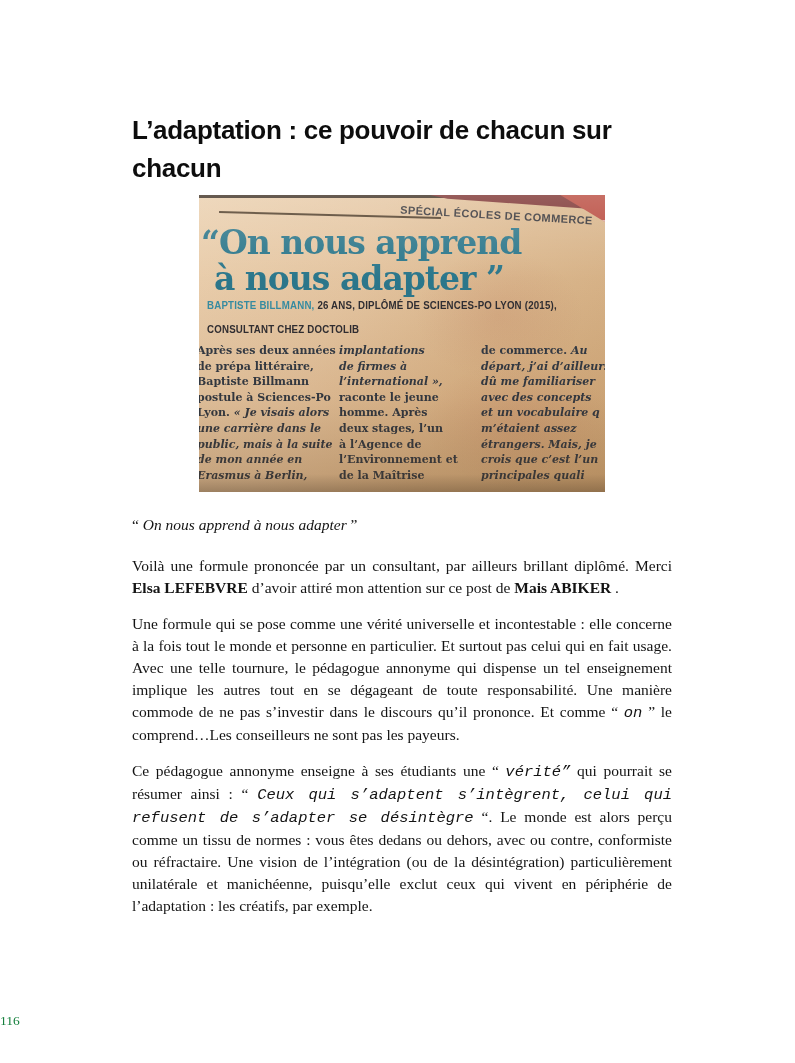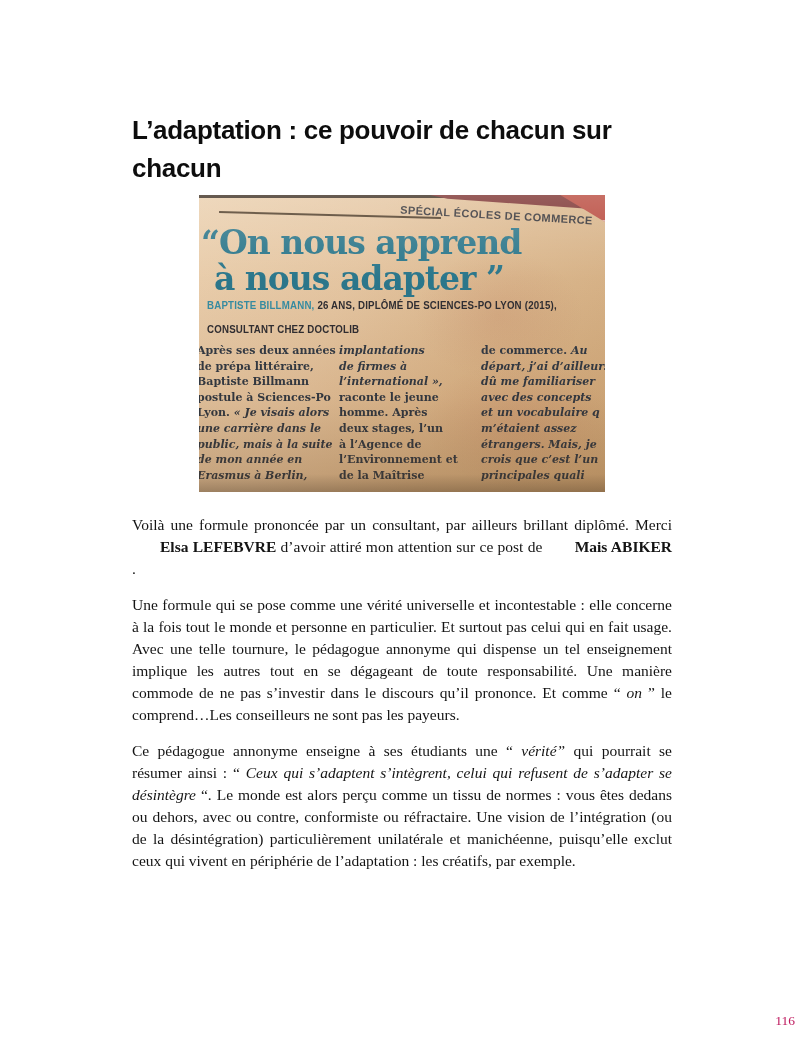--- a/index.html
+++ b/index.html
@@ -65,25 +65,25 @@
   .ghost{position:absolute;z-index:2;pointer-events:none;border-radius:50%;}
   .ghost1{left:215px;top:55px;width:170px;height:130px;
     background:radial-gradient(rgba(170,90,70,0.14),rgba(170,90,70,0) 70%);}
   .ghost2{left:225px;top:165px;width:190px;height:130px;
     background:radial-gradient(rgba(160,60,50,0.12),rgba(160,60,50,0) 70%);}
   
   .bodytext{position:absolute;left:132px;top:514px;width:540px;font-size:15.5px;color:#141414;}
   .quote{margin:0 0 19px 0;line-height:22px;}
   .quote .qt{font-style:italic;}
   .para{margin:0 0 14px 0;line-height:22px;text-align:justify;}
-  .para .b{font-weight:700;margin-left:28px;}
-  .para .i{font-style:italic;}
+  .para .b{font-weight:700;}
+  .para .i{font-style:italic;font-family:Liberation Mono, monospace;}
   .pageno{
-    position:absolute;left:0;top:1013px;width:100%;text-align:right;
-    font-size:13.5px;color:#be185d;
+    position:absolute;left:0;top:1013px;width:100%;text-align:left;
+    font-size:13.5px;color:#15803d;
   }
 </style>
 </head>
 <body>
 
 <h1 class="title">L’adaptation : ce pouvoir de chacun sur chacun</h1>
 
 <div class="photo">
   <div class="ghost ghost1"></div>
   <div class="ghost ghost2"></div>
@@ -126,20 +126,21 @@
 et un vocabulaire q
 m’étaient assez
 étrangers. Mais, je
 crois que c’est l’un
 principales quali</span></div>
   </div>
   <div class="vignette"></div>
 </div>
 
 <div class="bodytext">
+  <p class="quote"><span>“ </span><span class="qt">On nous apprend à nous adapter</span><span> ”</span></p>
 
   <p class="para"><span>Voilà une formule prononcée par un consultant, par ailleurs brillant diplômé. Merci </span><span class="b">Elsa LEFEBVRE</span><span> d’avoir attiré mon attention sur ce post de </span><span class="b">Mais ABIKER</span><span> .</span></p>
 
   <p class="para"><span>Une formule qui se pose comme une vérité universelle et incontestable : elle concerne à la fois tout le monde et personne en particulier. Et surtout pas celui qui en fait usage. Avec une telle tournure, le pédagogue annonyme qui dispense un tel enseignement implique les autres tout en se dégageant de toute responsabilité. Une manière commode de ne pas s’investir dans le discours qu’il prononce. Et comme “ </span><span class="i">on</span><span> ” le comprend…Les conseilleurs ne sont pas les payeurs.</span></p>
 
   <p class="para"><span>Ce pédagogue annonyme enseigne à ses étudiants une “ </span><span class="i">vérité”</span><span>  qui pourrait se résumer ainsi : “ </span><span class="i">Ceux qui s’adaptent s’intègrent, celui qui refusent de s’adapter se désintègre</span><span> “. Le monde est alors perçu comme un tissu de normes : vous êtes dedans ou dehors, avec ou contre, conformiste ou réfractaire. Une vision de l’intégration (ou de la désintégration) particulièrement unilatérale et manichéenne, puisqu’elle exclut ceux qui vivent en périphérie de l’adaptation : les créatifs, par exemple.</span></p>
 </div>
 
 <div class="pageno">116</div>
 

